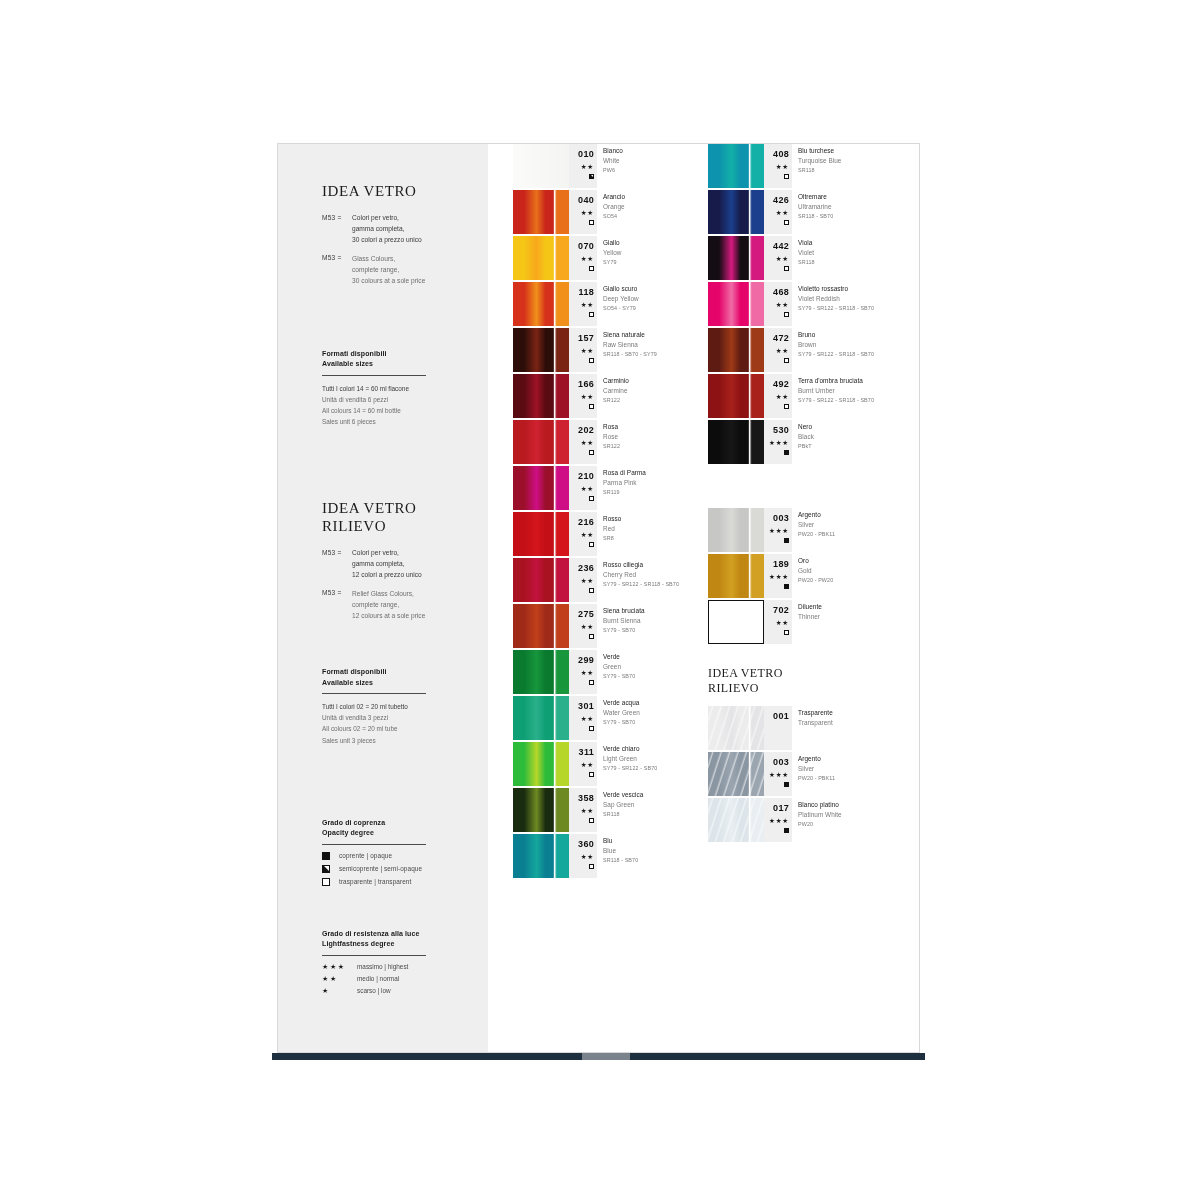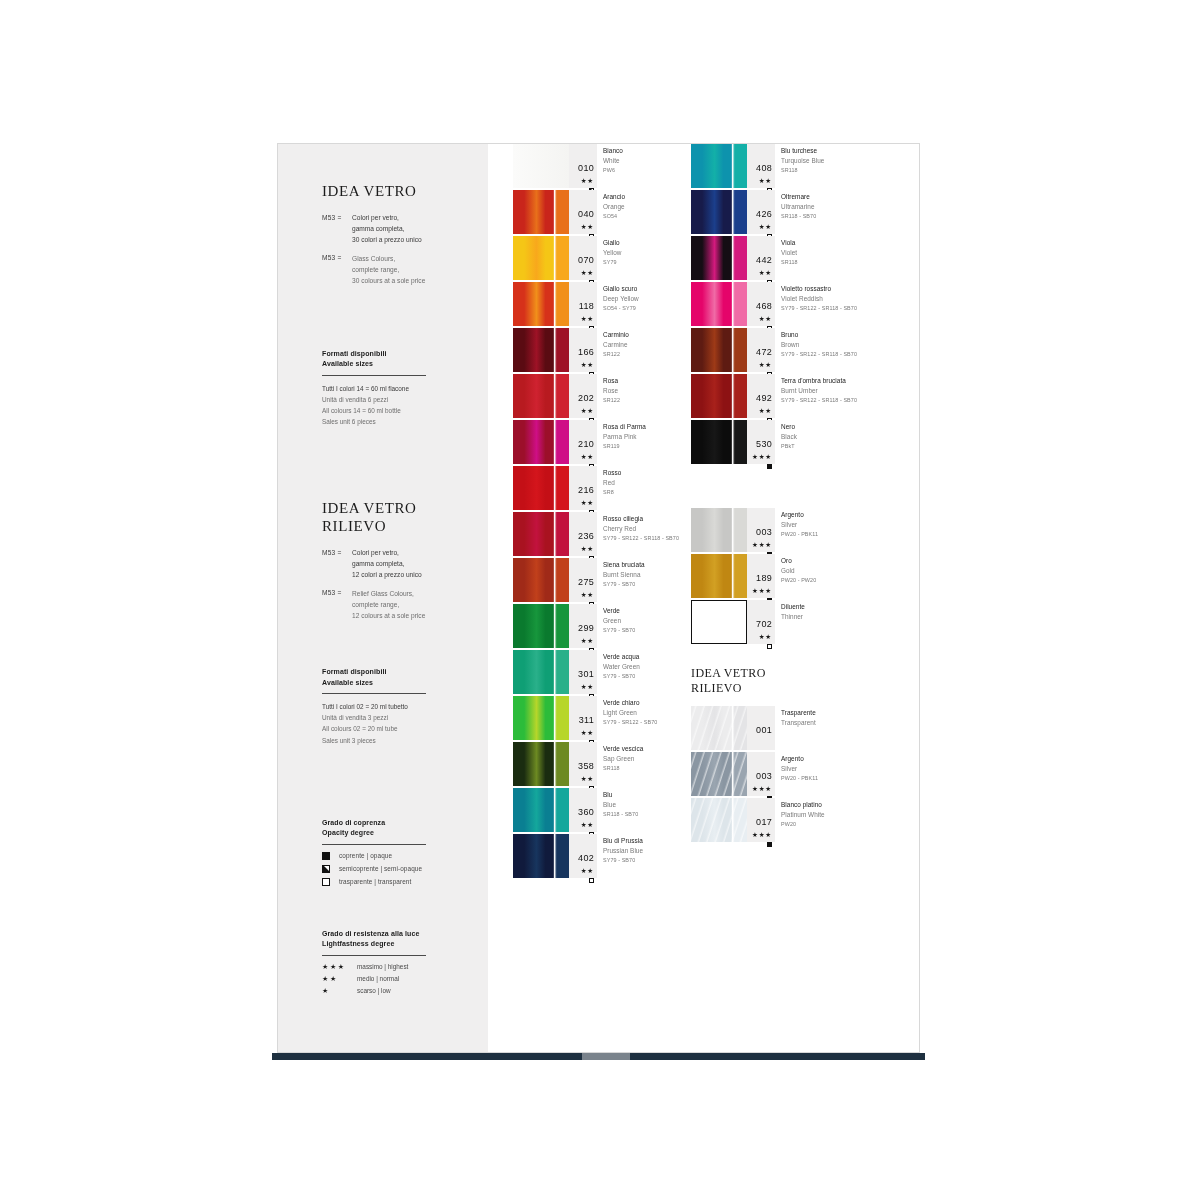--- a/index.html
+++ b/index.html
@@ -95,43 +95,43 @@
     width:26px;flex:0 0 26px;margin-right:9px;line-height:1;
   }
   .ltext2{font-size:6.4px;color:#4a4a4a;}
 
   
   .chart{
     position:absolute;left:210px;top:0;right:0;bottom:0;
   }
   .col{position:absolute;top:0;}
   .col-left{left:25px;width:185px;}
-  .col-right{left:203px;width:215px;}
+  .col-right{left:220px;width:215px;}
 
   .swrow{
     position:relative;
     height:46px;
     margin-bottom:0;
   }
   .swrow .chip{
     position:absolute;left:0;top:0;
     width:56px;height:44px;
   }
   .swrow .meta{
     position:absolute;left:56px;top:0;
     width:28px;height:44px;
     background:#f0efef;
     text-align:right;
     padding-right:3px;
     box-sizing:border-box;
   }
   .swrow .num{
-    font-size:9px;font-weight:normal;color:#111;
+    font-size:9px;font-weight:bold;color:#111;
     letter-spacing:.3px;line-height:1;
-    padding-top:20px;
+    padding-top:6px;
   }
   .swrow .stars{
     font-size:6.5px;color:#1b1b1b;letter-spacing:.8px;
     line-height:1;margin-top:4.5px;
   }
   .swrow .opac{
     margin-top:4px;display:flex;justify-content:flex-end;
   }
   .swrow .opac i{
     display:block;width:5px;height:5px;
@@ -354,20 +354,35 @@
               <i style="background:#fff;border:1px solid #111;box-sizing:border-box;"></i>
             </div>
           </div>
           <div class="names">
             <div class="nm-it">Giallo scuro</div>
             <div class="nm-en">Deep Yellow</div>
             <div class="nm-pg">SO54 - SY79</div>
           </div>
         </div>
         <div class="swrow">
+          <div class="chip" style="background:linear-gradient(90deg,#2d0d08 0%,#2d0d08 20%,#7a2414 42%,#2d0d08 58%,#2d0d08 72%,#ffffff 74%,#7a2414 78%,#7a2414 100%);"></div>
+          <div class="meta">
+            <div class="num">157</div>
+            <div class="stars">★★</div>
+            <div class="opac">
+              <i style="background:#fff;border:1px solid #111;box-sizing:border-box;"></i>
+            </div>
+          </div>
+          <div class="names">
+            <div class="nm-it">Siena naturale</div>
+            <div class="nm-en">Raw Sienna</div>
+            <div class="nm-pg">SR118 - SB70 - SY79</div>
+          </div>
+        </div>
+        <div class="swrow">
           <div class="chip" style="background:linear-gradient(90deg,#5a0b12 0%,#5a0b12 20%,#9e1226 42%,#5a0b12 58%,#5a0b12 72%,#ffffff 74%,#9e1226 78%,#9e1226 100%);"></div>
           <div class="meta">
             <div class="num">166</div>
             <div class="stars">★★</div>
             <div class="opac">
               <i style="background:#fff;border:1px solid #111;box-sizing:border-box;"></i>
             </div>
           </div>
           <div class="names">
             <div class="nm-it">Carminio</div>
@@ -516,35 +531,20 @@
             <div class="num">360</div>
             <div class="stars">★★</div>
             <div class="opac">
               <i style="background:#fff;border:1px solid #111;box-sizing:border-box;"></i>
             </div>
           </div>
           <div class="names">
             <div class="nm-it">Blu</div>
             <div class="nm-en">Blue</div>
             <div class="nm-pg">SR118 - SB70</div>
-          </div>
-        </div>
-        <div class="swrow">
-          <div class="chip" style="background:linear-gradient(90deg,#101a3c 0%,#101a3c 20%,#17355e 42%,#101a3c 58%,#101a3c 72%,#ffffff 74%,#17355e 78%,#17355e 100%);"></div>
-          <div class="meta">
-            <div class="num">402</div>
-            <div class="stars">★★</div>
-            <div class="opac">
-              <i style="background:#fff;border:1px solid #111;box-sizing:border-box;"></i>
-            </div>
-          </div>
-          <div class="names">
-            <div class="nm-it">Blu di Prussia</div>
-            <div class="nm-en">Prussian Blue</div>
-            <div class="nm-pg">SY79 - SB70</div>
           </div>
         </div>
       </div>
     <div class="col col-right" id="col-right">
         <div class="swrow">
           <div class="chip" style="background:linear-gradient(90deg,#0d93ad 0%,#0d93ad 20%,#13b0a8 42%,#0d93ad 58%,#0d93ad 72%,#ffffff 74%,#13b0a8 78%,#13b0a8 100%);"></div>
           <div class="meta">
             <div class="num">408</div>
             <div class="stars">★★</div>
             <div class="opac">

